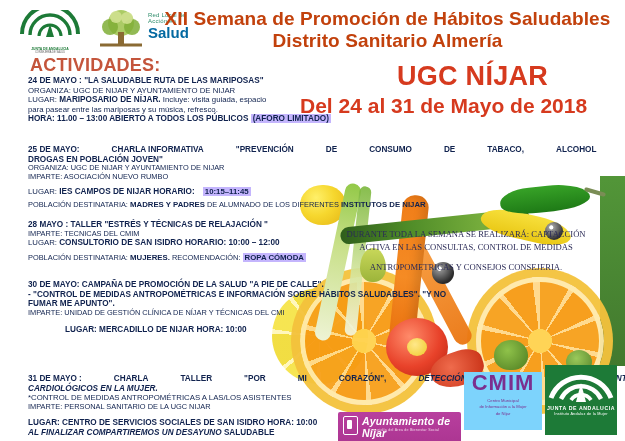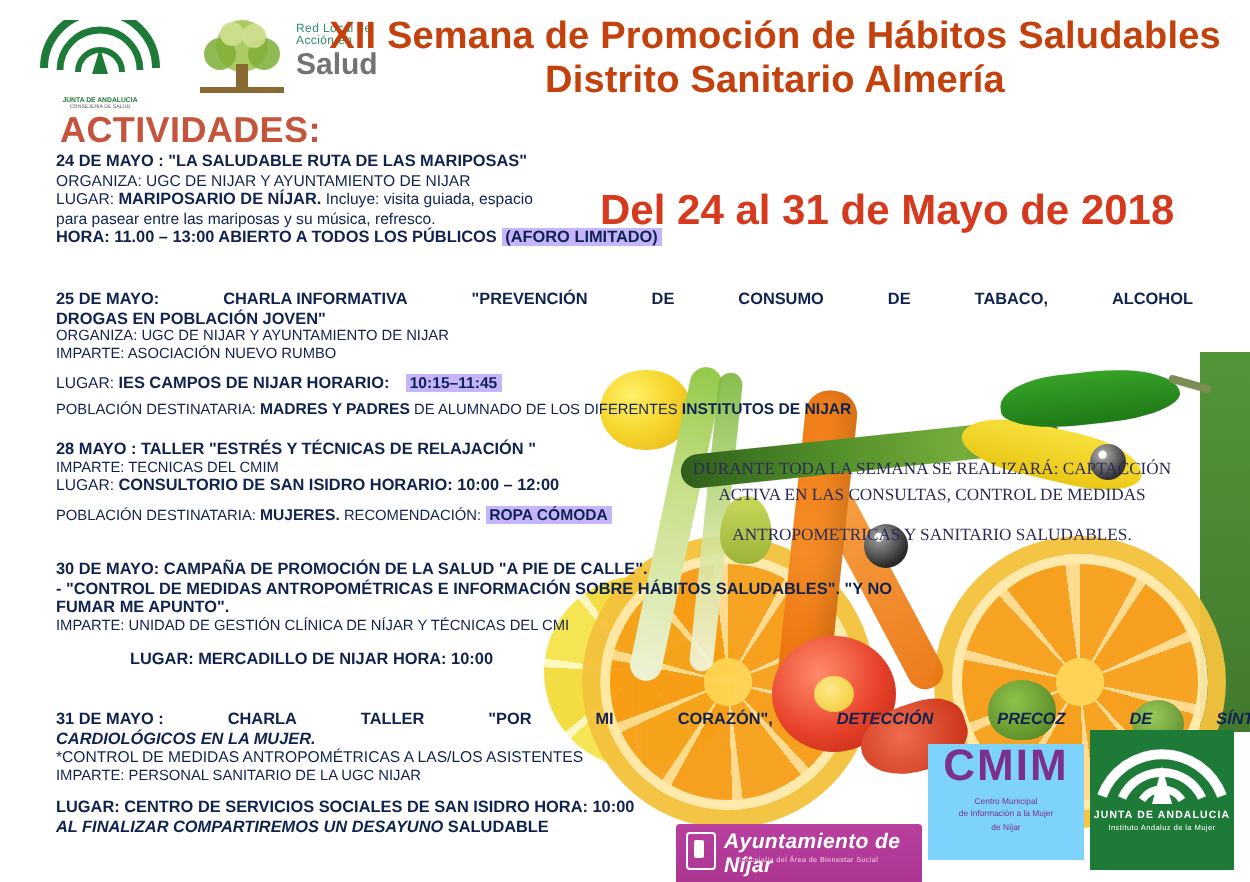--- a/index.html
+++ b/index.html
@@ -138,21 +138,21 @@
   
   .logo-junta-top{
     position:absolute;left:18px;top:10px;width:64px;height:36px;
   }
   .logo-rlas{position:absolute;left:90px;top:8px;width:62px;height:40px;}
   .logo-rlas-text{
     position:absolute;left:148px;top:12px;width:80px;
     color:#1f7a5a;line-height:1.05;
   }
   .rlas-small{font-size:6px;letter-spacing:.2px;color:#2f8d6b;}
-  .rlas-big{font-size:15px;font-weight:bold;color:#737373;}
+  .rlas-big{font-size:15px;font-weight:bold;color:#0369a1;}
 
   
   .title-main{
     position:absolute;left:160px;top:8px;width:455px;
     text-align:center;color:#c2410c;font-weight:bold;font-size:19px;
     line-height:1.16;letter-spacing:.1px;
   }
   .ugc{
     position:absolute;left:330px;top:61px;width:285px;text-align:center;
     color:#d63a1e;font-weight:bold;font-size:27px;letter-spacing:.3px;
@@ -173,21 +173,21 @@
   .s75{font-size:7.8px;}
   .s8{font-size:8.2px;}
   .b{font-weight:bold;}
   .i{font-style:italic;}
   .hl{background:#c4b5fd;padding:0 2px;font-weight:bold;}
 
   .b24{left:28px;top:76px;}
   .b25{left:28px;top:145px;width:520px;}
   .b28{left:28px;top:220px;}
   .b30{left:28px;top:280px;width:520px;}
-  .b31{left:28px;top:355px;width:520px;}
+  .b31{left:28px;top:374px;width:520px;}
 
   .just{display:flex;justify-content:space-between;gap:32px;}
   .just span{white-space:nowrap;}
 
   
   .semana{
     position:absolute;left:316px;top:228px;width:300px;
     text-align:center;color:#2b2b57;font-size:8.6px;
     font-family:"Liberation Serif", serif;line-height:1.5;
   }
@@ -284,20 +284,21 @@
   <div class="logo-rlas-text">
     <div class="rlas-small">Red Local de</div>
     <div class="rlas-small">Acción en</div>
     <div class="rlas-big">Salud</div>
   </div>
 
   <div class="title-main">
     <div>XII Semana de Promoción de Hábitos Saludables</div>
     <div>Distrito Sanitario Almería</div>
   </div>
+  <div class="ugc">UGC NÍJAR</div>
   <div class="fechas">Del 24 al 31 de Mayo de 2018</div>
   <div class="actividades">ACTIVIDADES:</div>
 
   <div class="block b24">
     <p class="ln s8">
       <span class="b">24 DE MAYO :</span>
       <span class="b">"LA SALUDABLE RUTA DE LAS MARIPOSAS"</span>
     </p>
     <p class="ln s75">ORGANIZA: UGC DE NIJAR Y AYUNTAMIENTO DE NIJAR</p>
     <p class="ln s75">
@@ -391,21 +392,21 @@
     <p class="ln s8">
       <span class="b i">AL FINALIZAR COMPARTIREMOS UN DESAYUNO</span>
       <span class="b">SALUDABLE</span>
     </p>
   </div>
 
   <div class="semana">
     <div>DURANTE TODA LA SEMANA SE REALIZARÁ: CAPTACCIÓN</div>
     <div>ACTIVA EN LAS CONSULTAS, CONTROL DE MEDIDAS</div>
     <span class="gap"></span>
-    <div>ANTROPOMETRICAS Y SANITARIO SALUDABLES.</div>
+    <div>ANTROPOMETRICAS Y CONSEJOS CONSEJERIA.</div>
   </div>
 
   <div class="ayto">
     <div class="ayto-mark"></div>
     <div class="ayto-name">Ayuntamiento de Níjar</div>
     <div class="ayto-sub">Concejalía del Área de Bienestar Social</div>
   </div>
 
   <div class="cmim">
     <div class="cmim-logo">CMIM</div>

